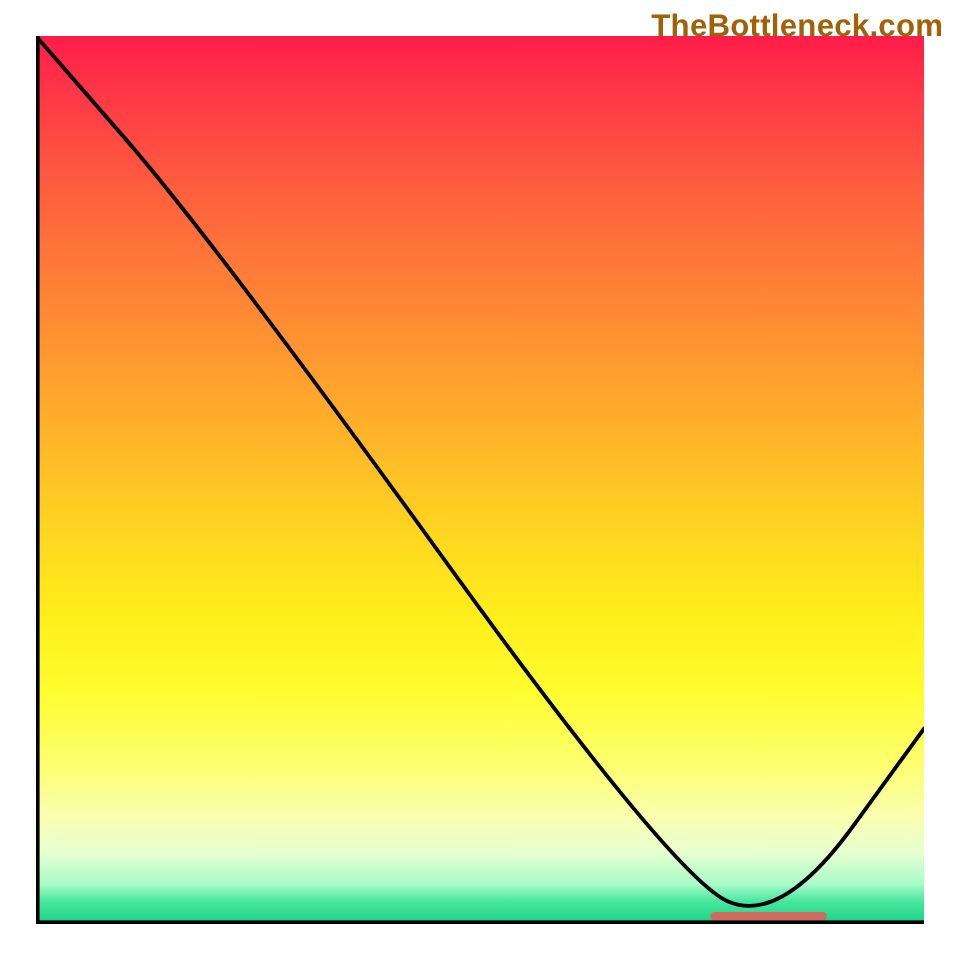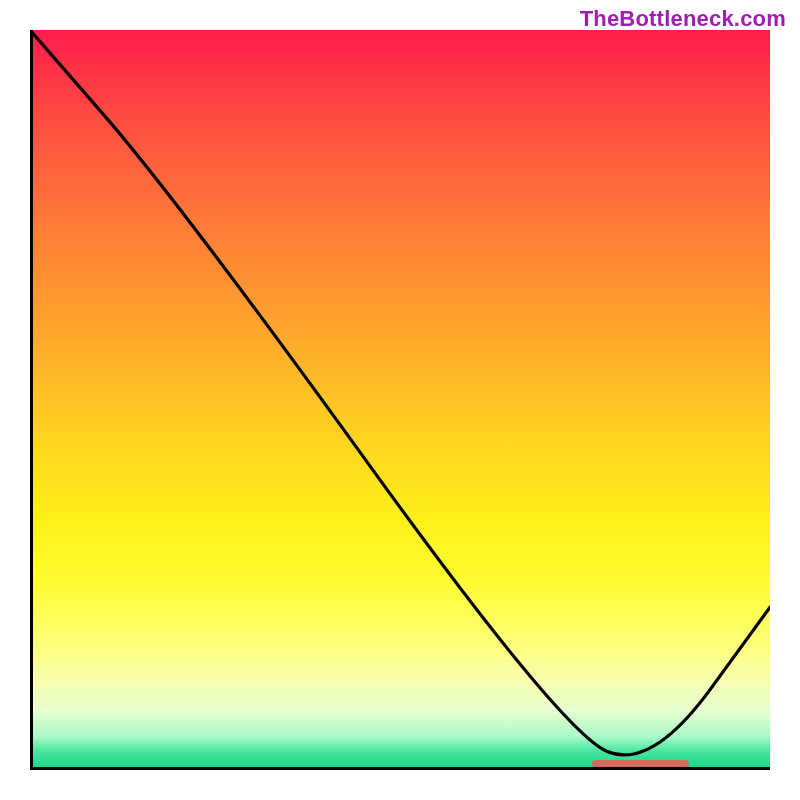--- a/index.html
+++ b/index.html
@@ -12,23 +12,23 @@
   }
   .container {
     position: relative;
     width: 800px;
     height: 800px;
   }
   .watermark {
     position: absolute;
     top: 6px;
     right: 14px;
-    font-size: 22px;
+    font-size: 26px;
     font-weight: 600;
-    color: #a21caf;
+    color: #a16207;
     letter-spacing: 0.2px;
   }
   .plot-area {
     position: absolute;
     left: 30px;
     top: 30px;
     width: 740px;
     height: 740px;
   }
   .gradient {

